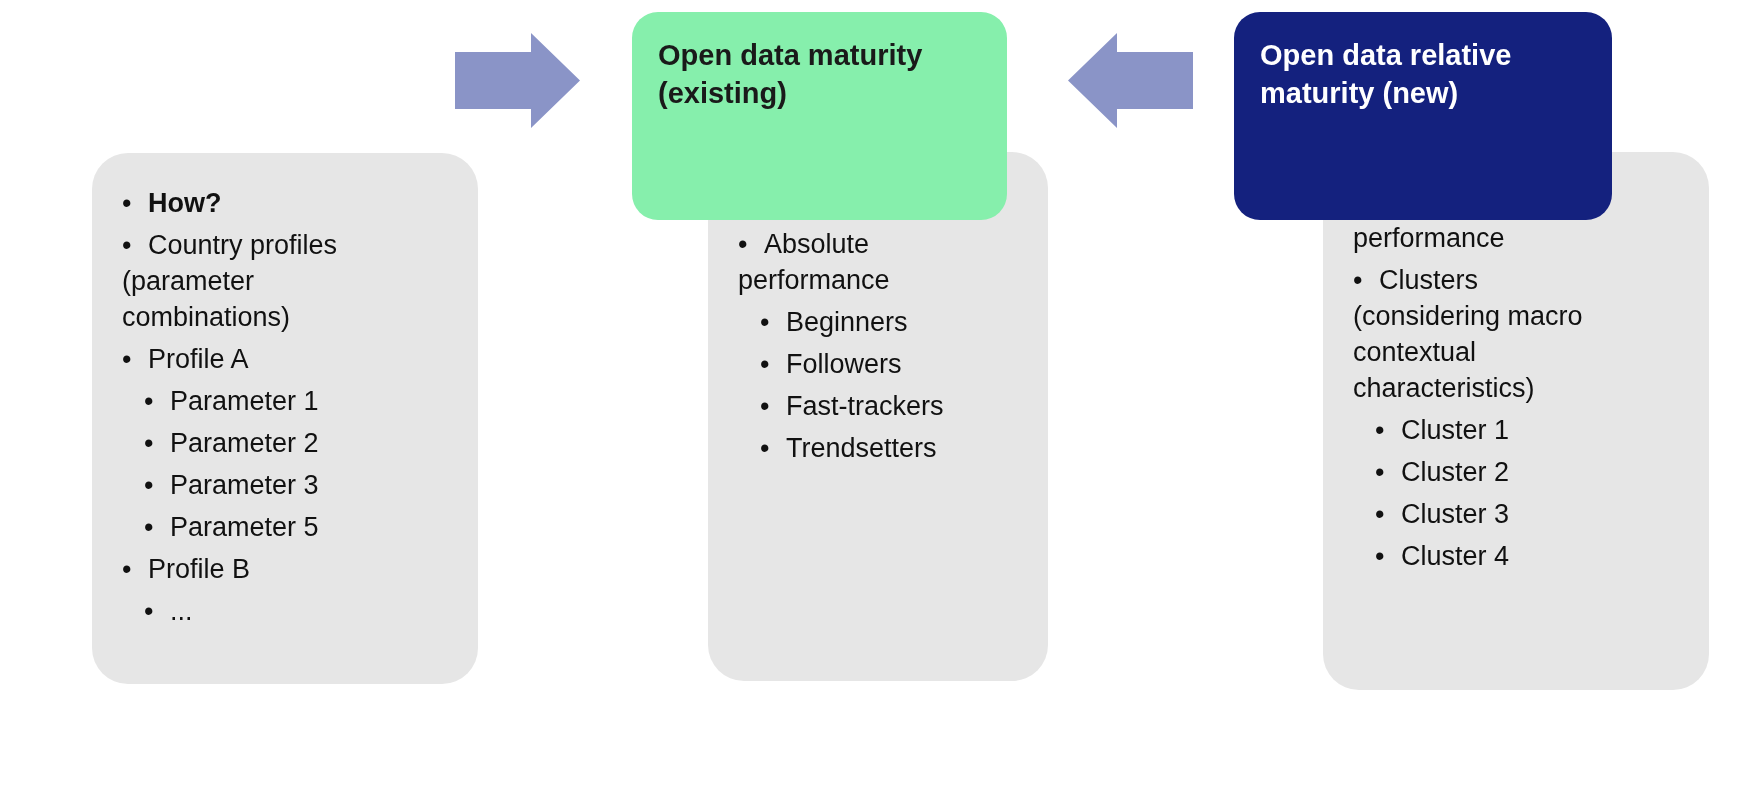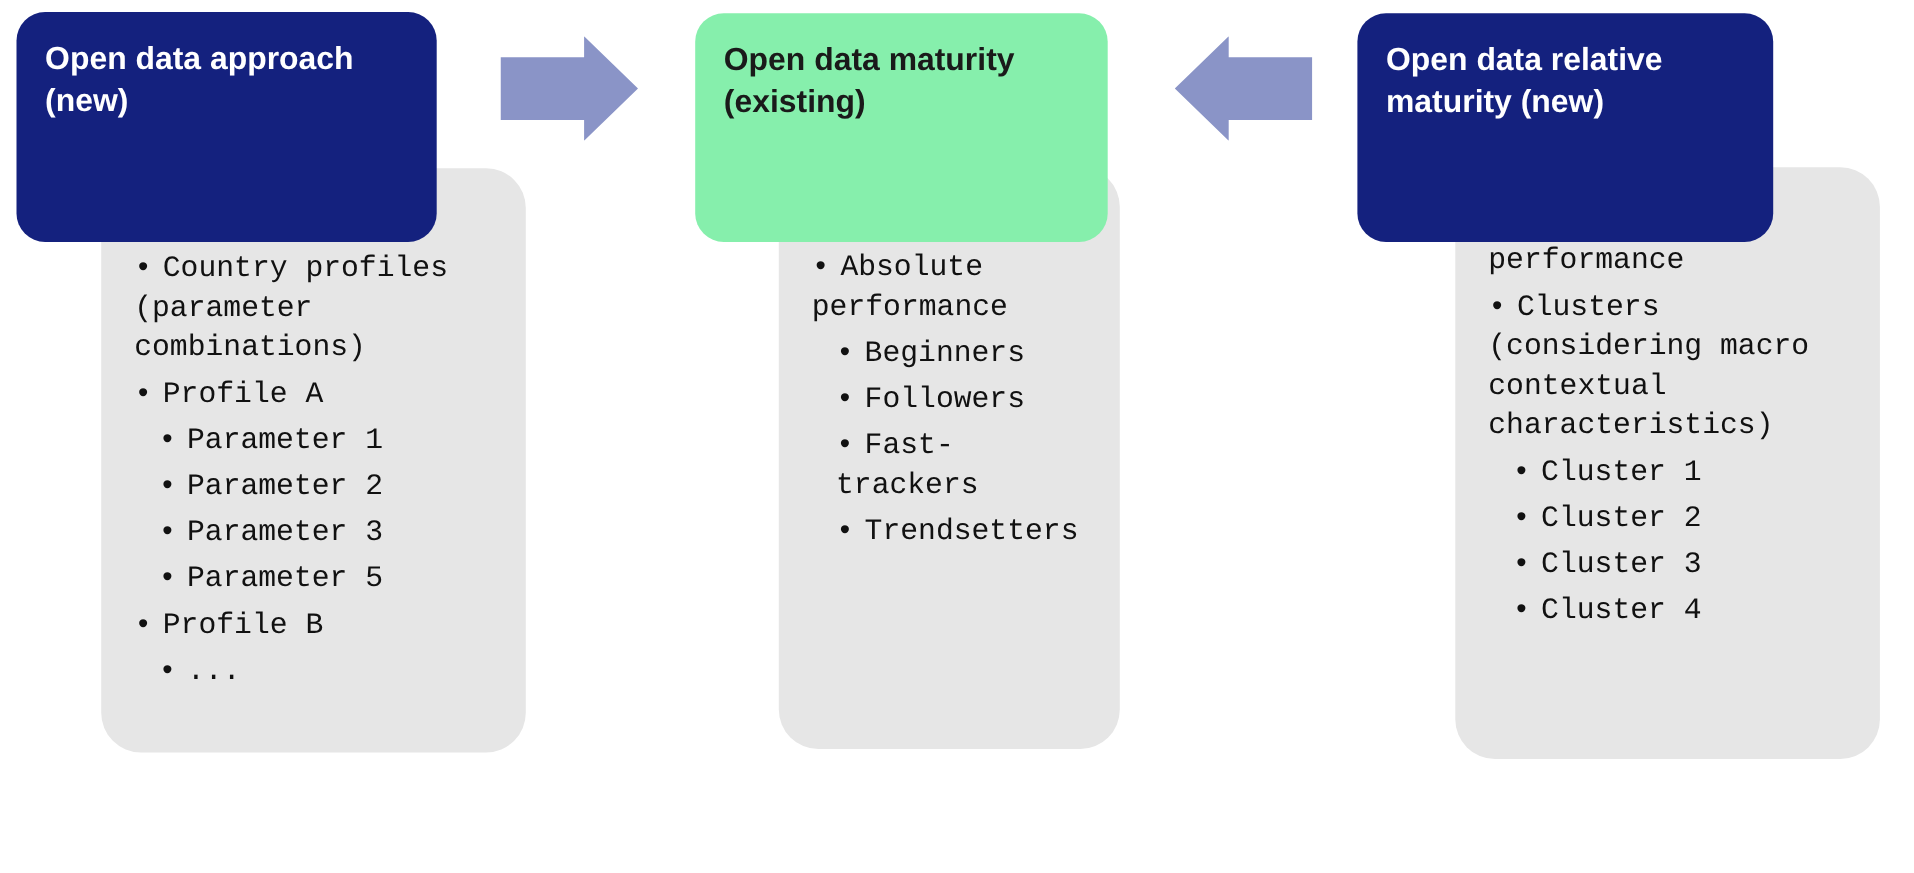--- a/index.html
+++ b/index.html
@@ -14,44 +14,40 @@
   .hdr.yellow{background:#86efac;}
   .hdr.yellow .hdr-txt{color:#1A1A1A;}
   #hdr-1{left:15px;top:11px;width:382px;height:209px;}
   #hdr-2{left:632px;top:12px;width:375px;height:208px;}
   #hdr-3{left:1234px;top:12px;width:378px;height:208px;}
 
   
   .panel{position:absolute;box-sizing:border-box;background:#E6E6E6;border-radius:36px;
          padding:32px 24px 24px 30px;z-index:1;}
   #panel-1{left:92px;top:153px;width:386px;height:531px;}
-  #panel-2{left:708px;top:152px;width:310px;height:529px;}
+  #panel-2{left:708px;top:152px;width:340px;height:529px;}
   #panel-3{left:1323px;top:152px;width:386px;height:538px;}
 
-  .panel ul{list-style:none;margin:0;padding:0;font-family:Liberation Mono, monospace;}
+  .panel ul{list-style:none;margin:0;padding:0;}
   .panel li{font-size:27px;line-height:36px;margin:0 0 6px 0;}
   .panel li.lvl2{margin-left:22px;}
   .panel li.b .txt{font-weight:bold;}
   .bullet{display:inline-block;width:26px;}
   .txt{white-space:pre-line;}
 
   
   .arrow{position:absolute;width:125px;height:95px;z-index:3;}
   #arrow-right{left:455px;top:33px;}
   #arrow-left{left:1068px;top:33px;}
 </style>
 </head>
 <body>
 
 <div class="canvas">
 
-  <div class="hdr navy" id="hdr-1">
-    <div class="hdr-txt">Open data approach
-(new)</div>
-  </div>
 
   <div class="hdr yellow" id="hdr-2">
     <div class="hdr-txt">Open data maturity
 (existing)</div>
   </div>
 
   <div class="hdr navy" id="hdr-3">
     <div class="hdr-txt">Open data relative
 maturity (new)</div>
   </div>

